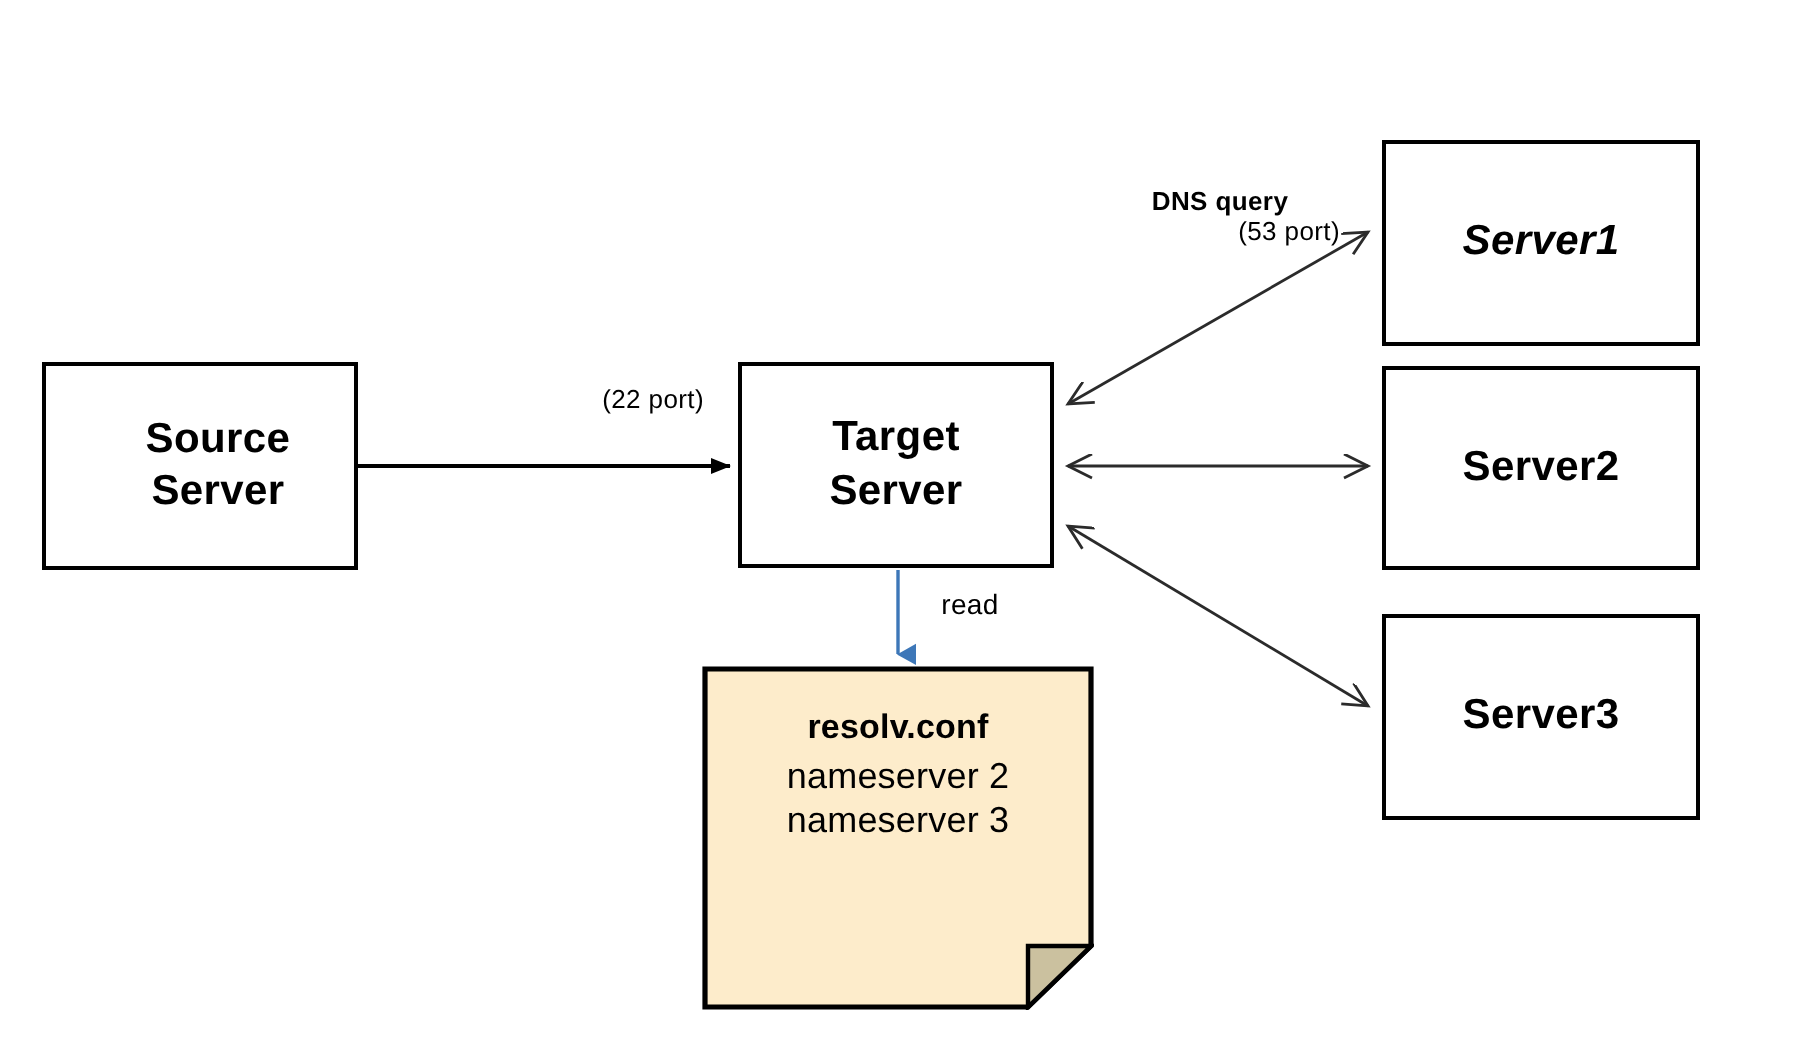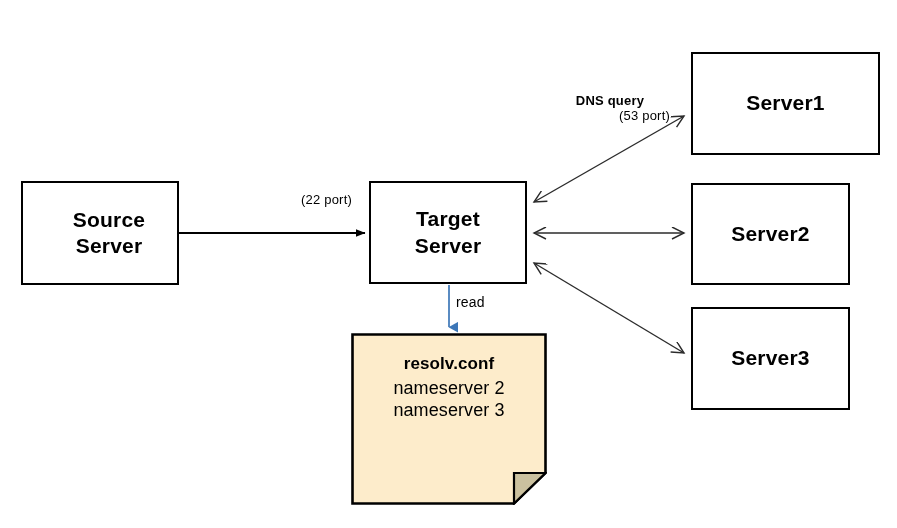--- a/index.html
+++ b/index.html
@@ -42,21 +42,21 @@
     display: block;
     white-space: pre-line;
   }
   #node-source-server {
     left: 21px;  top: 181px;  width: 158px;  height: 104px; padding-left: 18px;
   }
   #node-target-server {
     left: 369px; top: 181px;  width: 158px;  height: 103px;
   }
   #node-server1 {
-    left: 691px; top: 52px;   width: 189px;  height: 103px;
+    left: 691px; top: 70px;   width: 159px;  height: 103px; font-style: italic;
   }
   #node-server2 {
     left: 691px; top: 183px;  width: 159px;  height: 102px;
   }
   #node-server3 {
     left: 691px; top: 307px;  width: 159px;  height: 103px;
   }
 
   
   #note-resolv-conf {
@@ -113,20 +113,21 @@
   .edge-label .lbl-secondary {
     display: block;
     font-size: 13px;
     font-weight: normal;
     letter-spacing: 0.2px;
     text-align: right;
   }
   .edge-label.single .lbl-primary {
     font-weight: normal;
     font-size: 14px;
+    text-align: center;
   }
   #label-ssh {
     left: 218px;
     top: 192px;
     width: 134px;
   }
   #label-dns-query {
     left: 550px;
     top: 93px;
     width: 120px;

